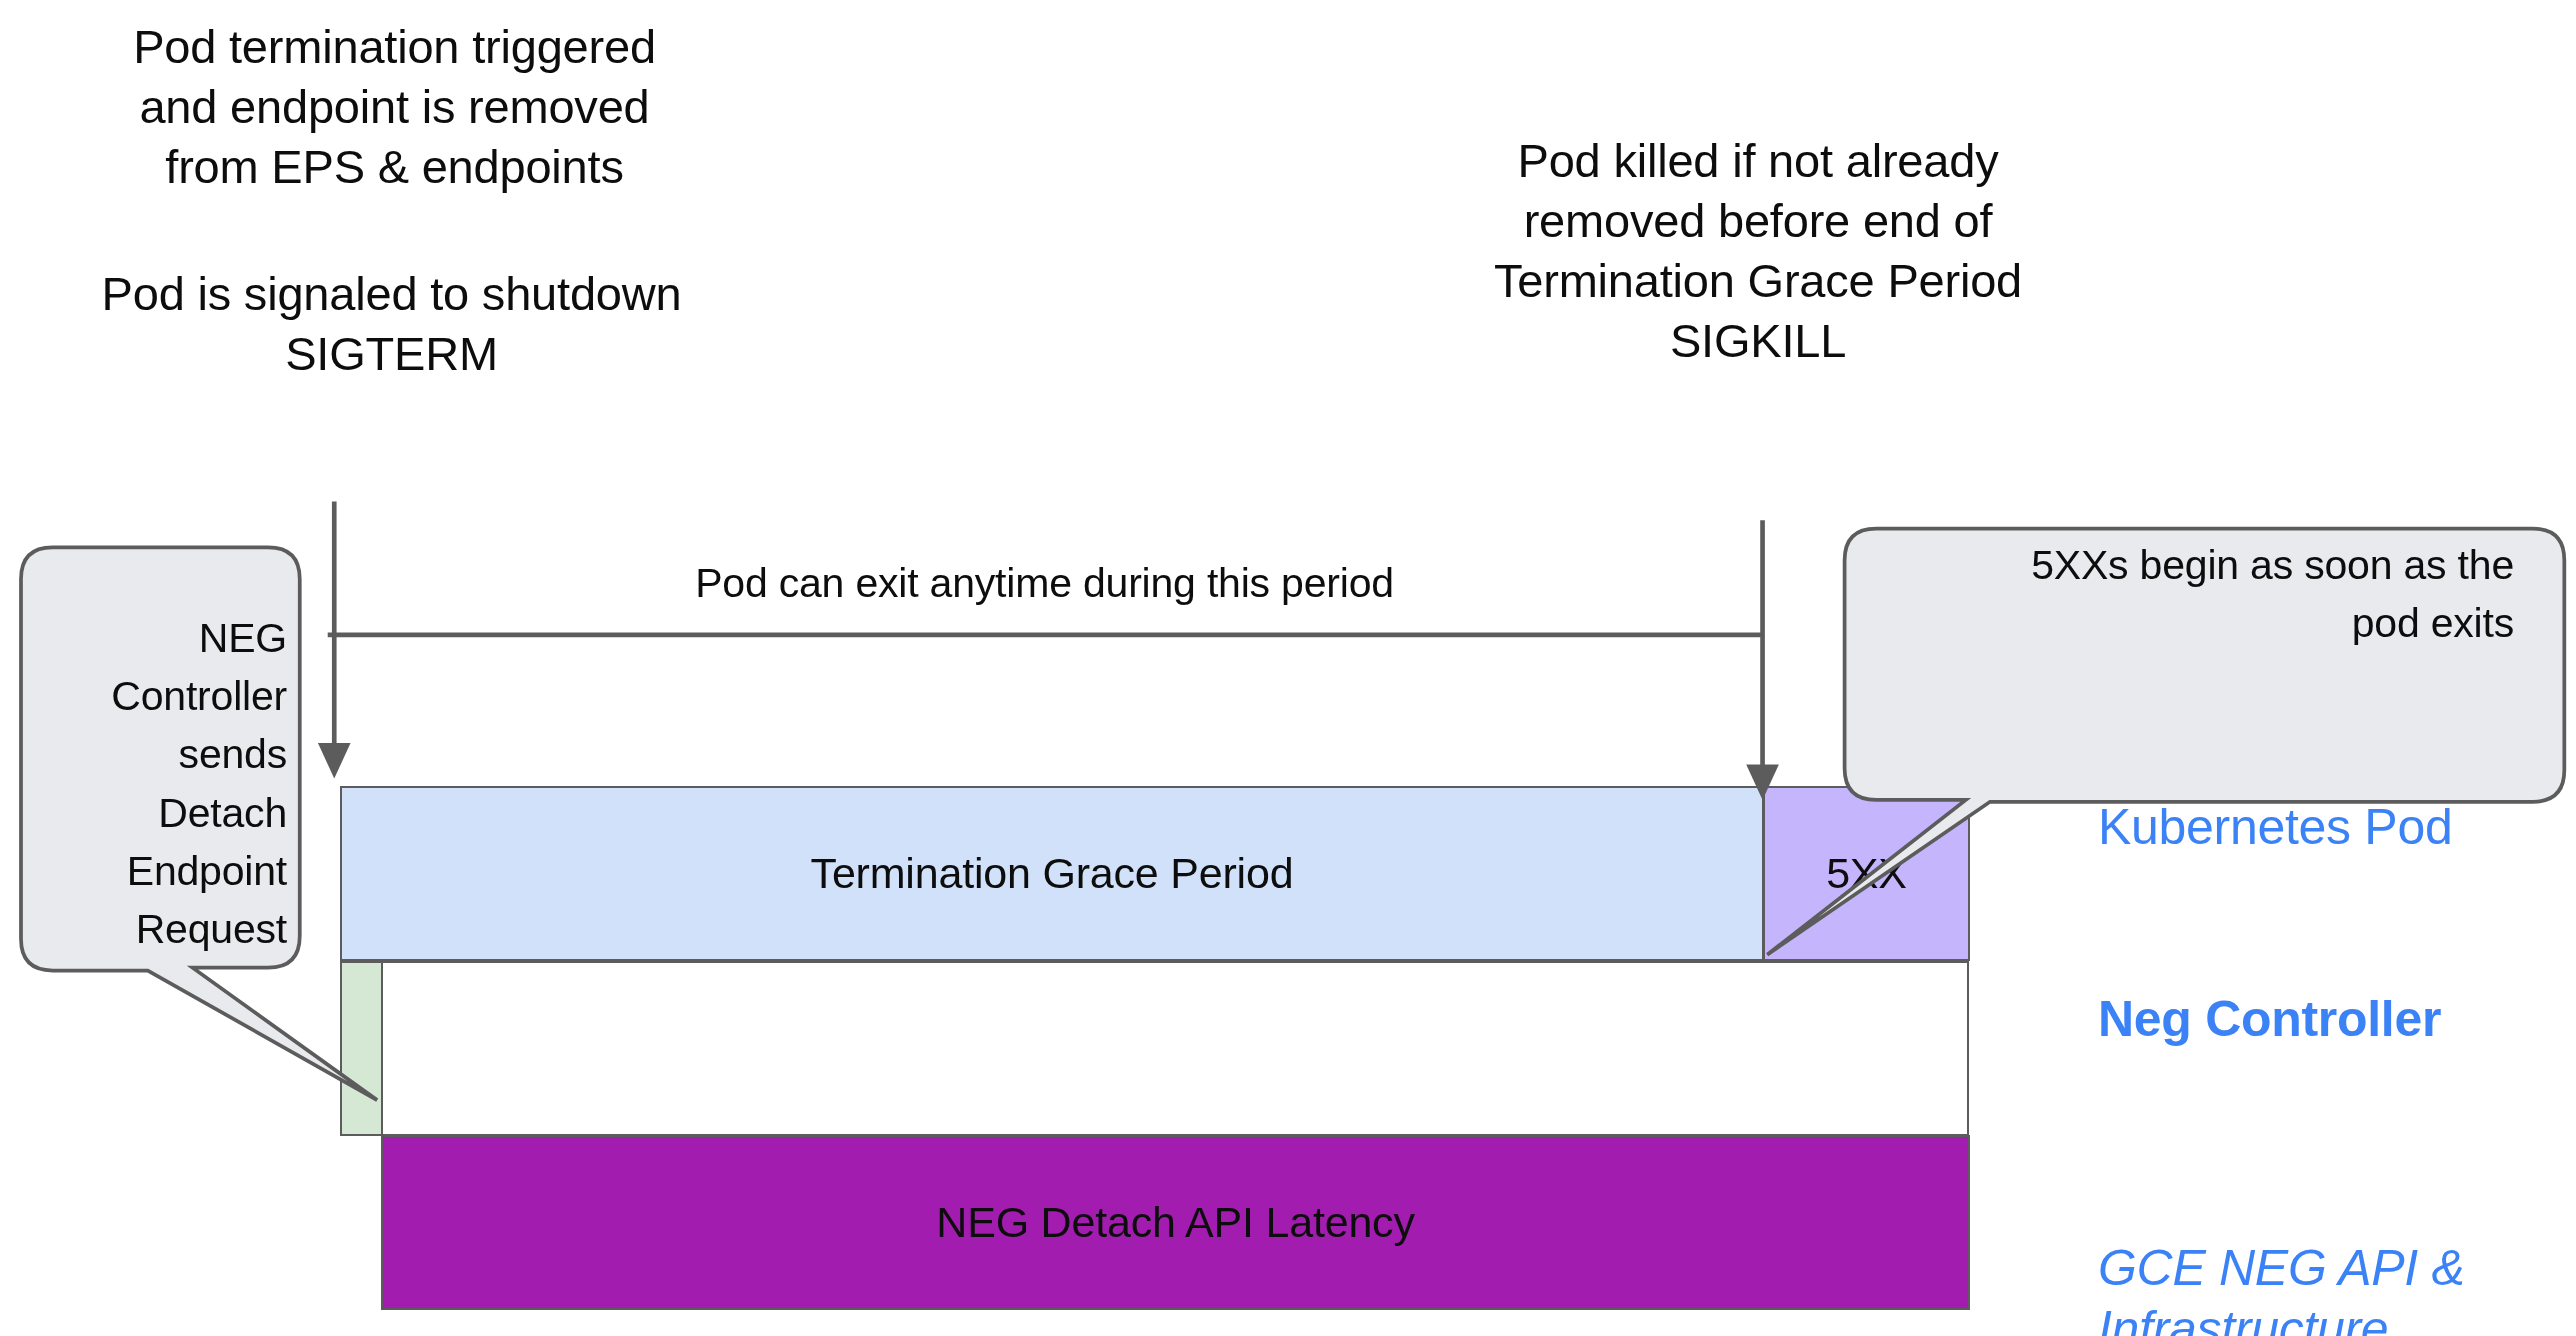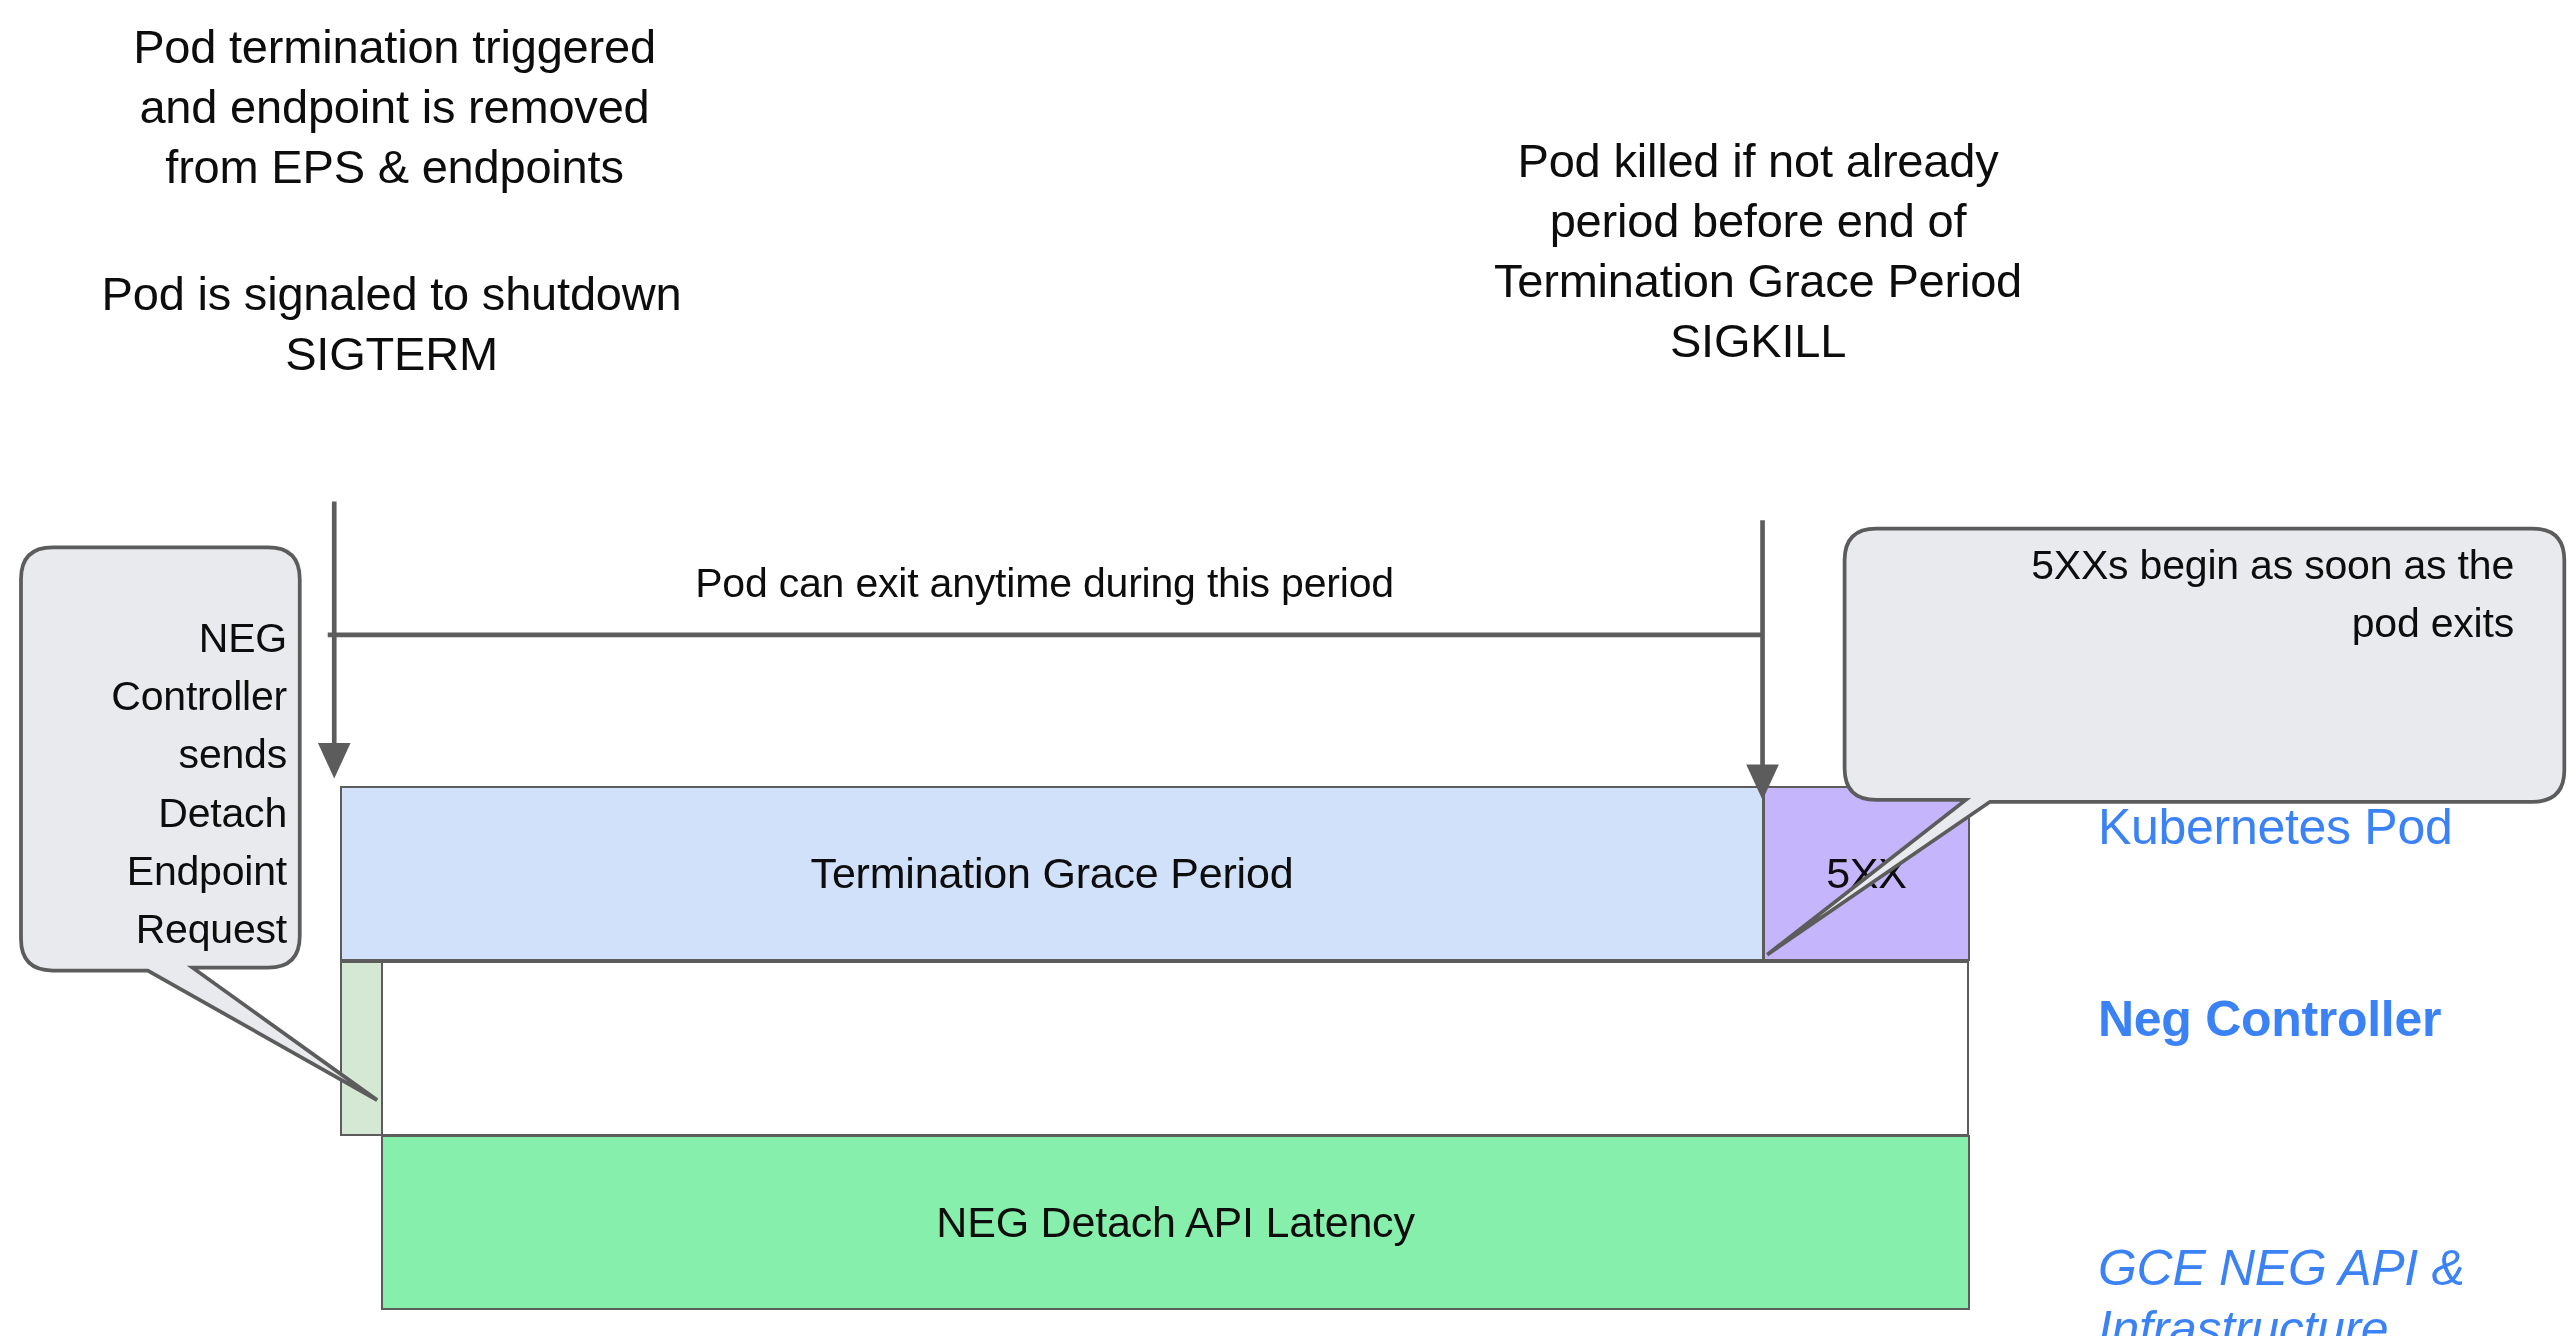--- a/index.html
+++ b/index.html
@@ -93,21 +93,21 @@
     top: 961px;
     width: 1588px;
     height: 175px;
     background: #ffffff;
   }
   #bar-detach {
     left: 381px;
     top: 1135px;
     width: 1589px;
     height: 175px;
-    background: #86efac;
+    background: #a21caf;
   }
 
   
   #caption-exit {
     left: 597px;
     top: 560px;
     width: 895px;
     text-align: center;
     font-size: 41px;
     color: #0d0d0d;
@@ -152,21 +152,21 @@
 <div id="canvas">
 
   <div class="abs annot" id="annot-termination">Pod termination triggered
 and endpoint is removed
 from EPS &amp; endpoints</div>
 
   <div class="abs annot" id="annot-sigterm">Pod is signaled to shutdown
 SIGTERM</div>
 
   <div class="abs annot" id="annot-sigkill">Pod killed if not already
-period before end of
+removed before end of
 Termination Grace Period
 SIGKILL</div>
 
   <div class="abs bar" id="bar-grace">
     <span class="bar-label">Termination Grace Period</span>
   </div>
 
   <div class="abs bar" id="bar-5xx">
     <span class="bar-label">5XX</span>
   </div>

